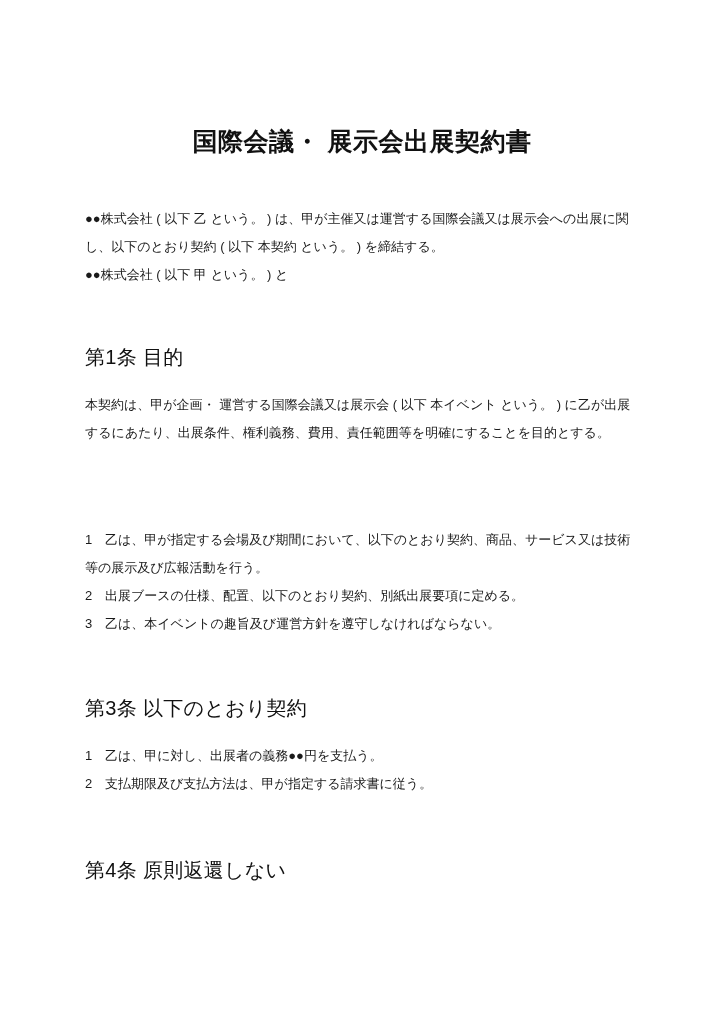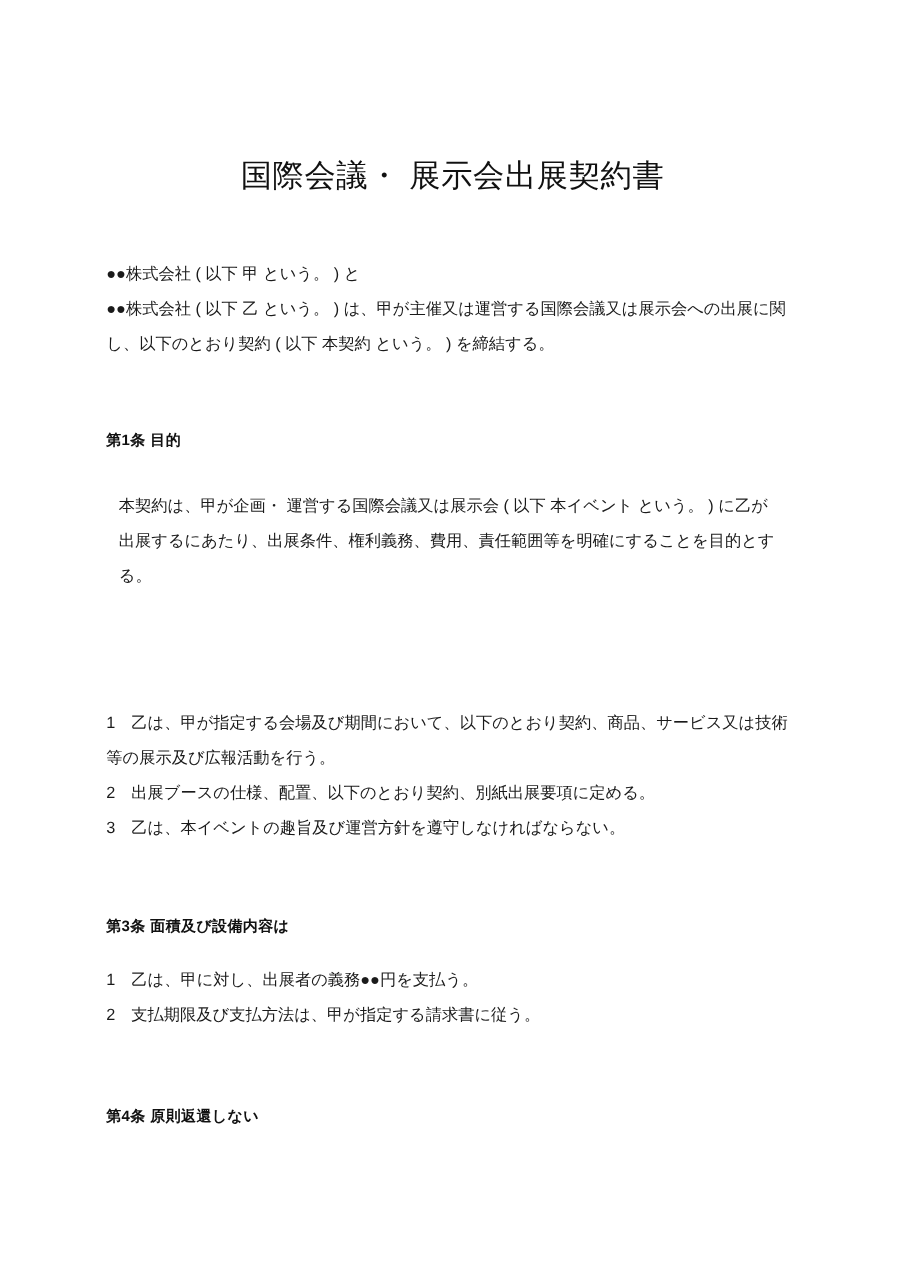--- a/index.html
+++ b/index.html
@@ -29,21 +29,21 @@
 
   .doc-title {
     margin: 0;
     padding: 0;
     position: absolute;
     top: 126px;
     left: 0;
     width: 724px;
     text-align: center;
     font-size: 25px;
-    font-weight: normal;
+    font-weight: bold;
     letter-spacing: 0.5px;
     color: #111111;
     line-height: 1.2;
   }
 
   .content {
     position: absolute;
     top: 205px;
     left: 85px;
     width: 552px;
@@ -58,29 +58,29 @@
   }
   .preamble .pline {
     display: block;
   }
 
   .article {
     margin: 0;
   }
   .article-heading {
     margin: 0;
-    font-size: 12px;
-    font-weight: bold;
+    font-size: 20px;
+    font-weight: normal;
     line-height: 1.25;
     color: #111111;
     letter-spacing: 0.3px;
   }
 
   .article-body {
-    margin: 10px;
+    margin: 0;
     font-size: 13px;
     line-height: 28px;
     color: #1a1a1a;
   }
 
   .clause-list {
     margin: 0;
     padding: 0;
     list-style: none;
     font-size: 13px;
@@ -107,22 +107,22 @@
 </head>
 <body>
 
 <div class="page">
 
   <h1 class="doc-title">国際会議・ 展示会出展契約書</h1>
 
   <div class="content">
 
     <p class="preamble">
+      <span class="pline">●●株式会社 ( 以下 乙 という。 ) は、甲が主催又は運営する国際会議又は展示会への出展に関し、以下のとおり契約 ( 以下 本契約 という。 ) を締結する。</span>
       <span class="pline">●●株式会社 ( 以下 甲 という。 ) と</span>
-      <span class="pline">●●株式会社 ( 以下 乙 という。 ) は、甲が主催又は運営する国際会議又は展示会への出展に関し、以下のとおり契約 ( 以下 本契約 という。 ) を締結する。</span>
     </p>
 
     <div class="gap-preamble-a1"></div>
 
     <section class="article">
       <h2 class="article-heading">第1条 目的</h2>
       <div class="gap-h-body"></div>
       <p class="article-body">本契約は、甲が企画・ 運営する国際会議又は展示会 ( 以下 本イベント という。 ) に乙が出展するにあたり、出展条件、権利義務、費用、責任範囲等を明確にすることを目的とする。</p>
     </section>
 
@@ -139,21 +139,21 @@
         </li>
         <li>
           <span class="clause-num">3</span><span>乙は、本イベントの趣旨及び運営方針を遵守しなければならない。</span>
         </li>
       </ol>
     </section>
 
     <div class="gap-a2-a3"></div>
 
     <section class="article">
-      <h2 class="article-heading">第3条 面積及び設備内容は</h2>
+      <h2 class="article-heading">第3条 以下のとおり契約</h2>
       <div class="gap-h-body"></div>
       <ol class="clause-list">
         <li>
           <span class="clause-num">1</span><span>乙は、甲に対し、出展者の義務●●円を支払う。</span>
         </li>
         <li>
           <span class="clause-num">2</span><span>支払期限及び支払方法は、甲が指定する請求書に従う。</span>
         </li>
       </ol>
     </section>

